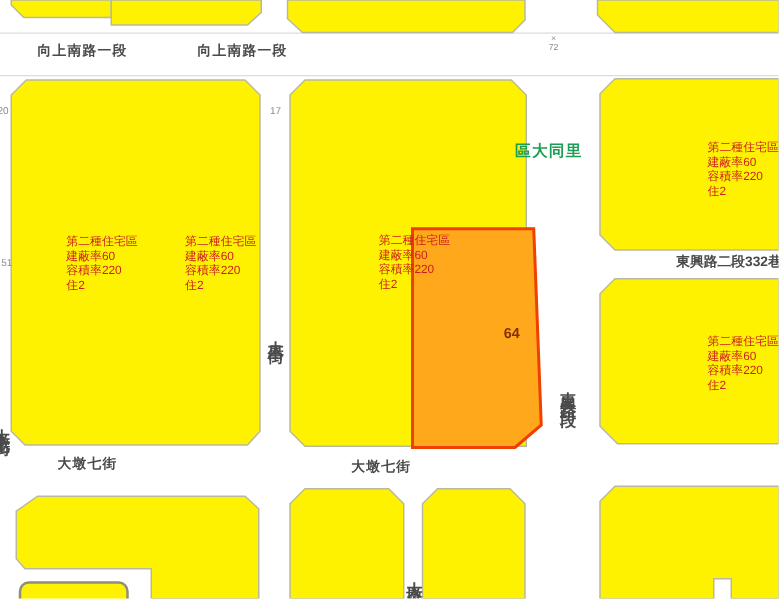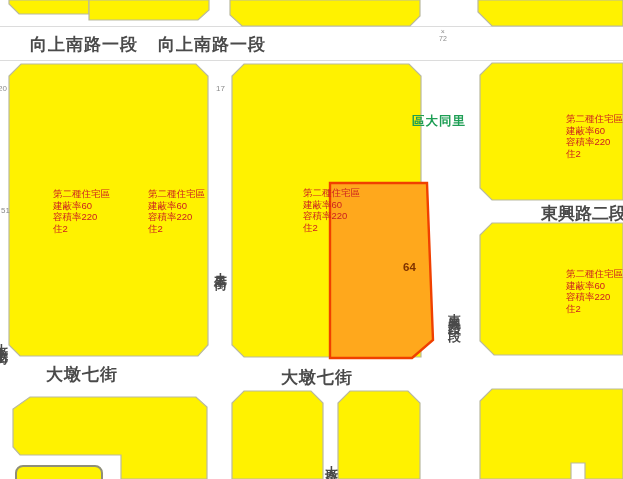--- a/index.html
+++ b/index.html
@@ -7,21 +7,21 @@
     position:relative;width:623px;height:479px;overflow:hidden;
     background:var(--road-fill,#fff);
     font-family:"Liberation Sans","DejaVu Sans",sans-serif;
   }
   svg.mapcanvas{position:absolute;left:0;top:0;}
   .zone{fill:var(--zone-fill);stroke:var(--zone-stroke);stroke-width:1.2;}
   .parcel{fill:var(--parcel-fill);stroke:var(--parcel-stroke);stroke-width:2.4;}
   .roadline{stroke:var(--road-edge);stroke-width:1;}
   .smallblock{fill:var(--zone-fill);stroke:var(--outline-dark);stroke-width:2;}
   .lbl{position:absolute;white-space:nowrap;}
-  .street{color:var(--street-text);font-size:17px;font-weight:700;letter-spacing:1px;}
+  .street{color:var(--street-text);font-size:11px;font-weight:700;letter-spacing:1px;}
   .street-v{color:var(--street-text);font-size:13px;font-weight:700;
     writing-mode:vertical-rl;text-orientation:upright;letter-spacing:3px;white-space:nowrap;}
   .zt{position:absolute;color:var(--zone-text);font-size:9.5px;line-height:11.5px;font-weight:400;}
   .zt div{white-space:nowrap;}
   .parcelnum{color:var(--parcel-text);font-size:11.5px;font-weight:700;}
   .district{color:var(--district-text);font-size:12.5px;font-weight:700;letter-spacing:1px;}
   .tiny{color:var(--marker-text);font-size:8px;}
   .tiny-v{color:var(--marker-text);font-size:7px;line-height:7px;text-align:center;}
   .clip-bottom{overflow:hidden;height:24px;}
 </style>

